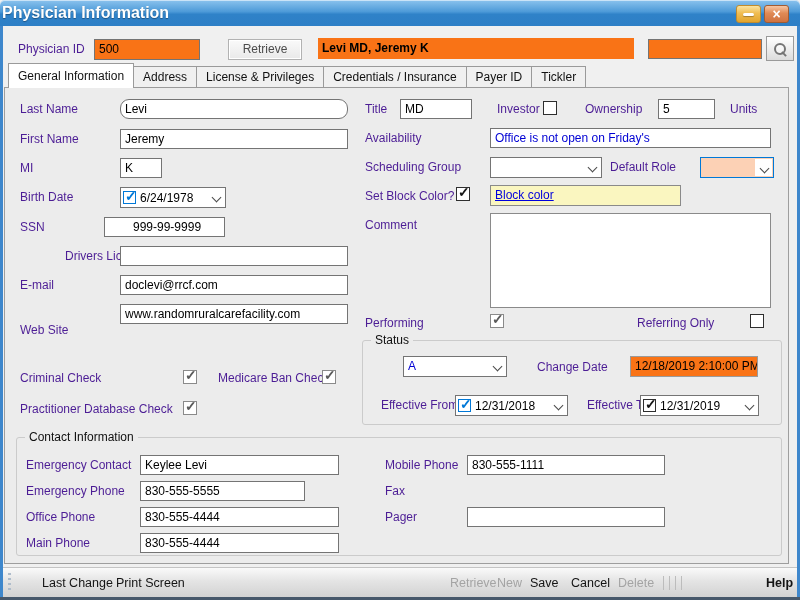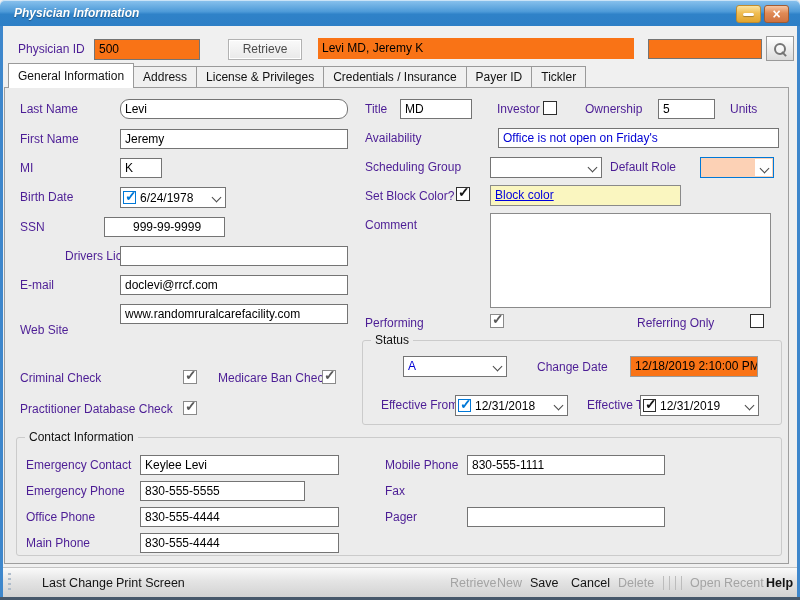--- a/index.html
+++ b/index.html
@@ -6,21 +6,21 @@
   html,body { width:800px; height:600px; }
   body { font-family:"Liberation Sans", sans-serif; background:#f0f0f0; position:relative; overflow:hidden; }
 
   .window { position:absolute; inset:0; background:#f0f0f0; }
 
   
   .titlebar { position:absolute; left:0; top:0; width:800px; height:26px;
     border-radius:5px 5px 0 0;
     background:linear-gradient(180deg,#8cc3ee 0%,#4d9ad8 45%,#2f82c8 55%,#2e7fc6 100%);
     box-shadow:inset 0 1px 0 rgba(255,255,255,.55); z-index:6; }
-  .title { position:absolute; left:14px; top:0; line-height:26px; color:#fff; font-weight:bold; font-size:12px; text-shadow:0 1px 1px rgba(0,0,0,.35);font-style:italic; }
+  .title { position:absolute; left:2px; top:0; line-height:26px; color:#fff; font-weight:bold; font-size:16px; text-shadow:0 1px 1px rgba(0,0,0,.35); }
   .winbtn { position:absolute; top:5px; width:25px; height:18px; border-radius:3px; display:flex; align-items:center; justify-content:center; cursor:default; }
   .winbtn.min { left:736px; background:linear-gradient(#fae3a0,#f0bd52 45%,#e2a52e); border:1px solid #c08c2e; }
   .minbar { width:11px; height:3px; background:#fff; border-radius:2px; box-shadow:0 1px 1px rgba(0,0,0,.3); }
   .winbtn.close { left:764px; background:linear-gradient(#f6c5a2,#e08a55 45%,#cf7240); border:1px solid #a05c34; color:#fff; font-weight:bold; font-size:14px; line-height:16px; }
   .edge { position:absolute; z-index:5; }
   .edge.left { left:0; top:26px; width:3px; bottom:3px; background:#3e87cc; }
   .edge.right { right:0; top:26px; width:3px; bottom:3px; background:#3e87cc; }
   .edge.bottom { left:0; bottom:0; width:800px; height:3px; background:#47586b; }
 
   
@@ -85,21 +85,21 @@
         <span>×</span>
       </span>
   </div>
   <div class="edge left"></div>
   <div class="edge right"></div>
   <div class="edge bottom"></div>
 
   <span class="lbl" style="left:18px;top:39px;">Physician ID</span>
   <div class="field lav" style="left:94px;top:39px;width:106px;height:21px;">500</div>
   <div class="btn3d" style="left:228px;top:39px;width:74px;height:21px;line-height:19px;">Retrieve</div>
-  <div class="field lav flat" style="left:318px;top:38px;width:316px;height:21px;">Levi MD, Jeremy K</div>
+  <div class="field lav flat" style="left:318px;top:38px;width:316px;height:21px;font-weight:bold;">Levi MD, Jeremy K</div>
   <div class="field lav" style="left:648px;top:39px;width:114px;height:20px;"></div>
   <div class="searchbtn">
       <span class="mag"></span>
     </div>
 
   <div class="tabpage"></div>
   <div class="tabs">
     <div class="tab active">General Information</div>
     <div class="tab">Address</div>
     <div class="tab">License &amp; Privileges</div>
@@ -146,21 +146,21 @@
 
   <span class="lbl" style="left:365px;top:99px;">Title</span>
   <div class="field" style="left:400px;top:99px;width:72px;">MD</div>
   <span class="lbl" style="left:497px;top:99px;">Investor</span>
   <span class="cb abs" style="left:543px;top:101px;"></span>
   <span class="lbl" style="left:585px;top:99px;">Ownership</span>
   <div class="field" style="left:658px;top:99px;width:57px;">5</div>
   <span class="lbl" style="left:730px;top:99px;">Units</span>
 
   <span class="lbl" style="left:365px;top:128px;">Availability</span>
-  <div class="field blue-text" style="left:490px;top:128px;width:281px;margin-left:8px;">Office is not open on Friday's</div>
+  <div class="field blue-text" style="left:490px;top:128px;width:281px;">Office is not open on Friday's</div>
 
   <span class="lbl" style="left:365px;top:157px;">Scheduling Group</span>
   <div class="combo" style="left:490px;top:157px;width:112px;">
     <span class="combo-text"></span>
     <span class="chev"></span>
   </div>
   <span class="lbl" style="left:610px;top:157px;">Default Role</span>
   <div class="combo" style="left:700px;top:157px;width:74px;background:#fcd1b5;border-color:#0078d7;">
     <span style="position:absolute;right:1px;top:1px;bottom:1px;width:17px;background:#fff;">
         <span class="chev" style="right:4px;"></span>
@@ -225,17 +225,16 @@
   <div class="toolbar">
     <span class="grip"></span>
     <span class="tb" style="left:39px;">Last Change</span>
     <span class="tb" style="left:113px;">Print Screen</span>
     <span class="tb dis" style="left:447px;">Retrieve</span>
     <span class="tb dis" style="left:494px;">New</span>
     <span class="tb" style="left:527px;">Save</span>
     <span class="tb" style="left:568px;">Cancel</span>
     <span class="tb dis" style="left:615px;">Delete</span>
     <span class="sepbars"></span>
-    <span class="tb dis" style="left:687px;">Open Recent</span>
     <span class="tb bold" style="left:763px;">Help</span>
   </div>
 
 </div>
 
 </body></html>

